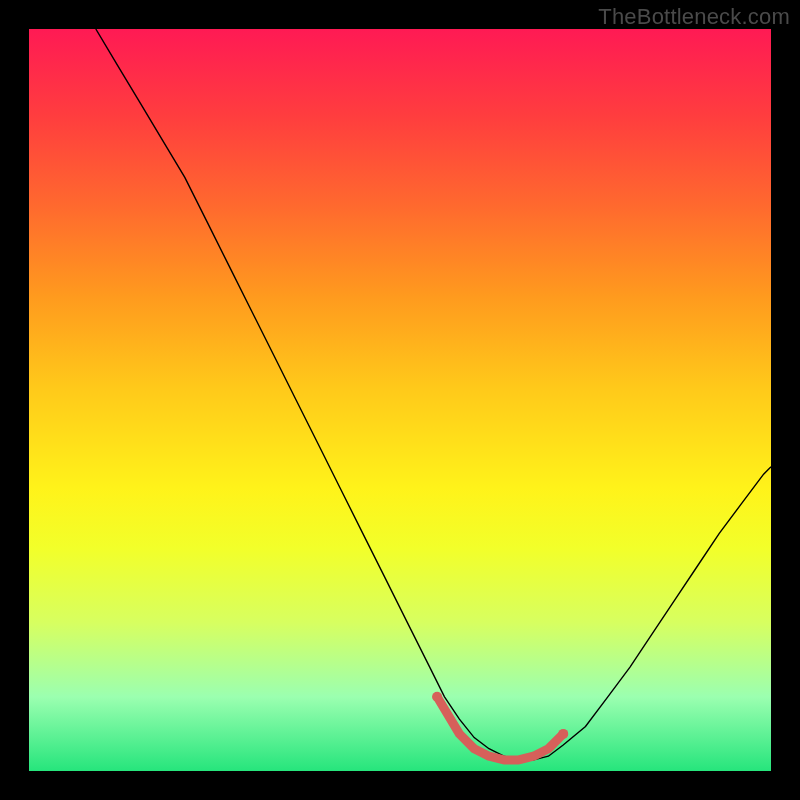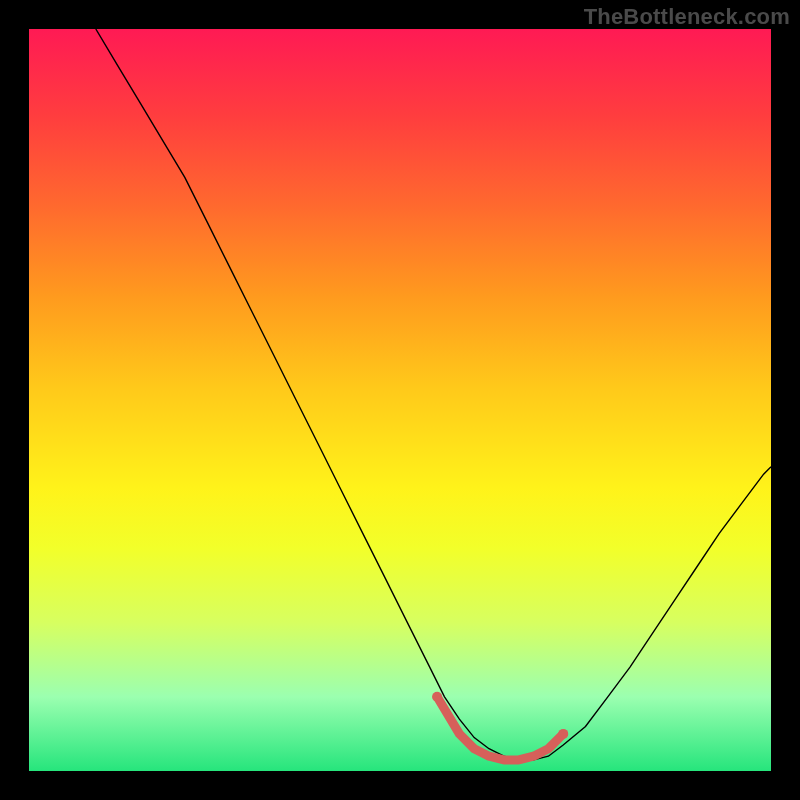--- a/index.html
+++ b/index.html
@@ -9,21 +9,21 @@
     width: 800px;
     height: 800px;
     background: #000;
   }
   .watermark {
     position: absolute;
     top: 4px;
     right: 10px;
     font-family: Arial, Helvetica, sans-serif;
     font-size: 22px;
-    font-weight: 700;
+    font-weight: 400;
     color: #4a4a4a;
     letter-spacing: 0.2px;
     z-index: 5;
     margin-left: 40px;
   }
   .plot-area {
     position: absolute;
     left: 29px;
     top: 29px;
     width: 742px;

